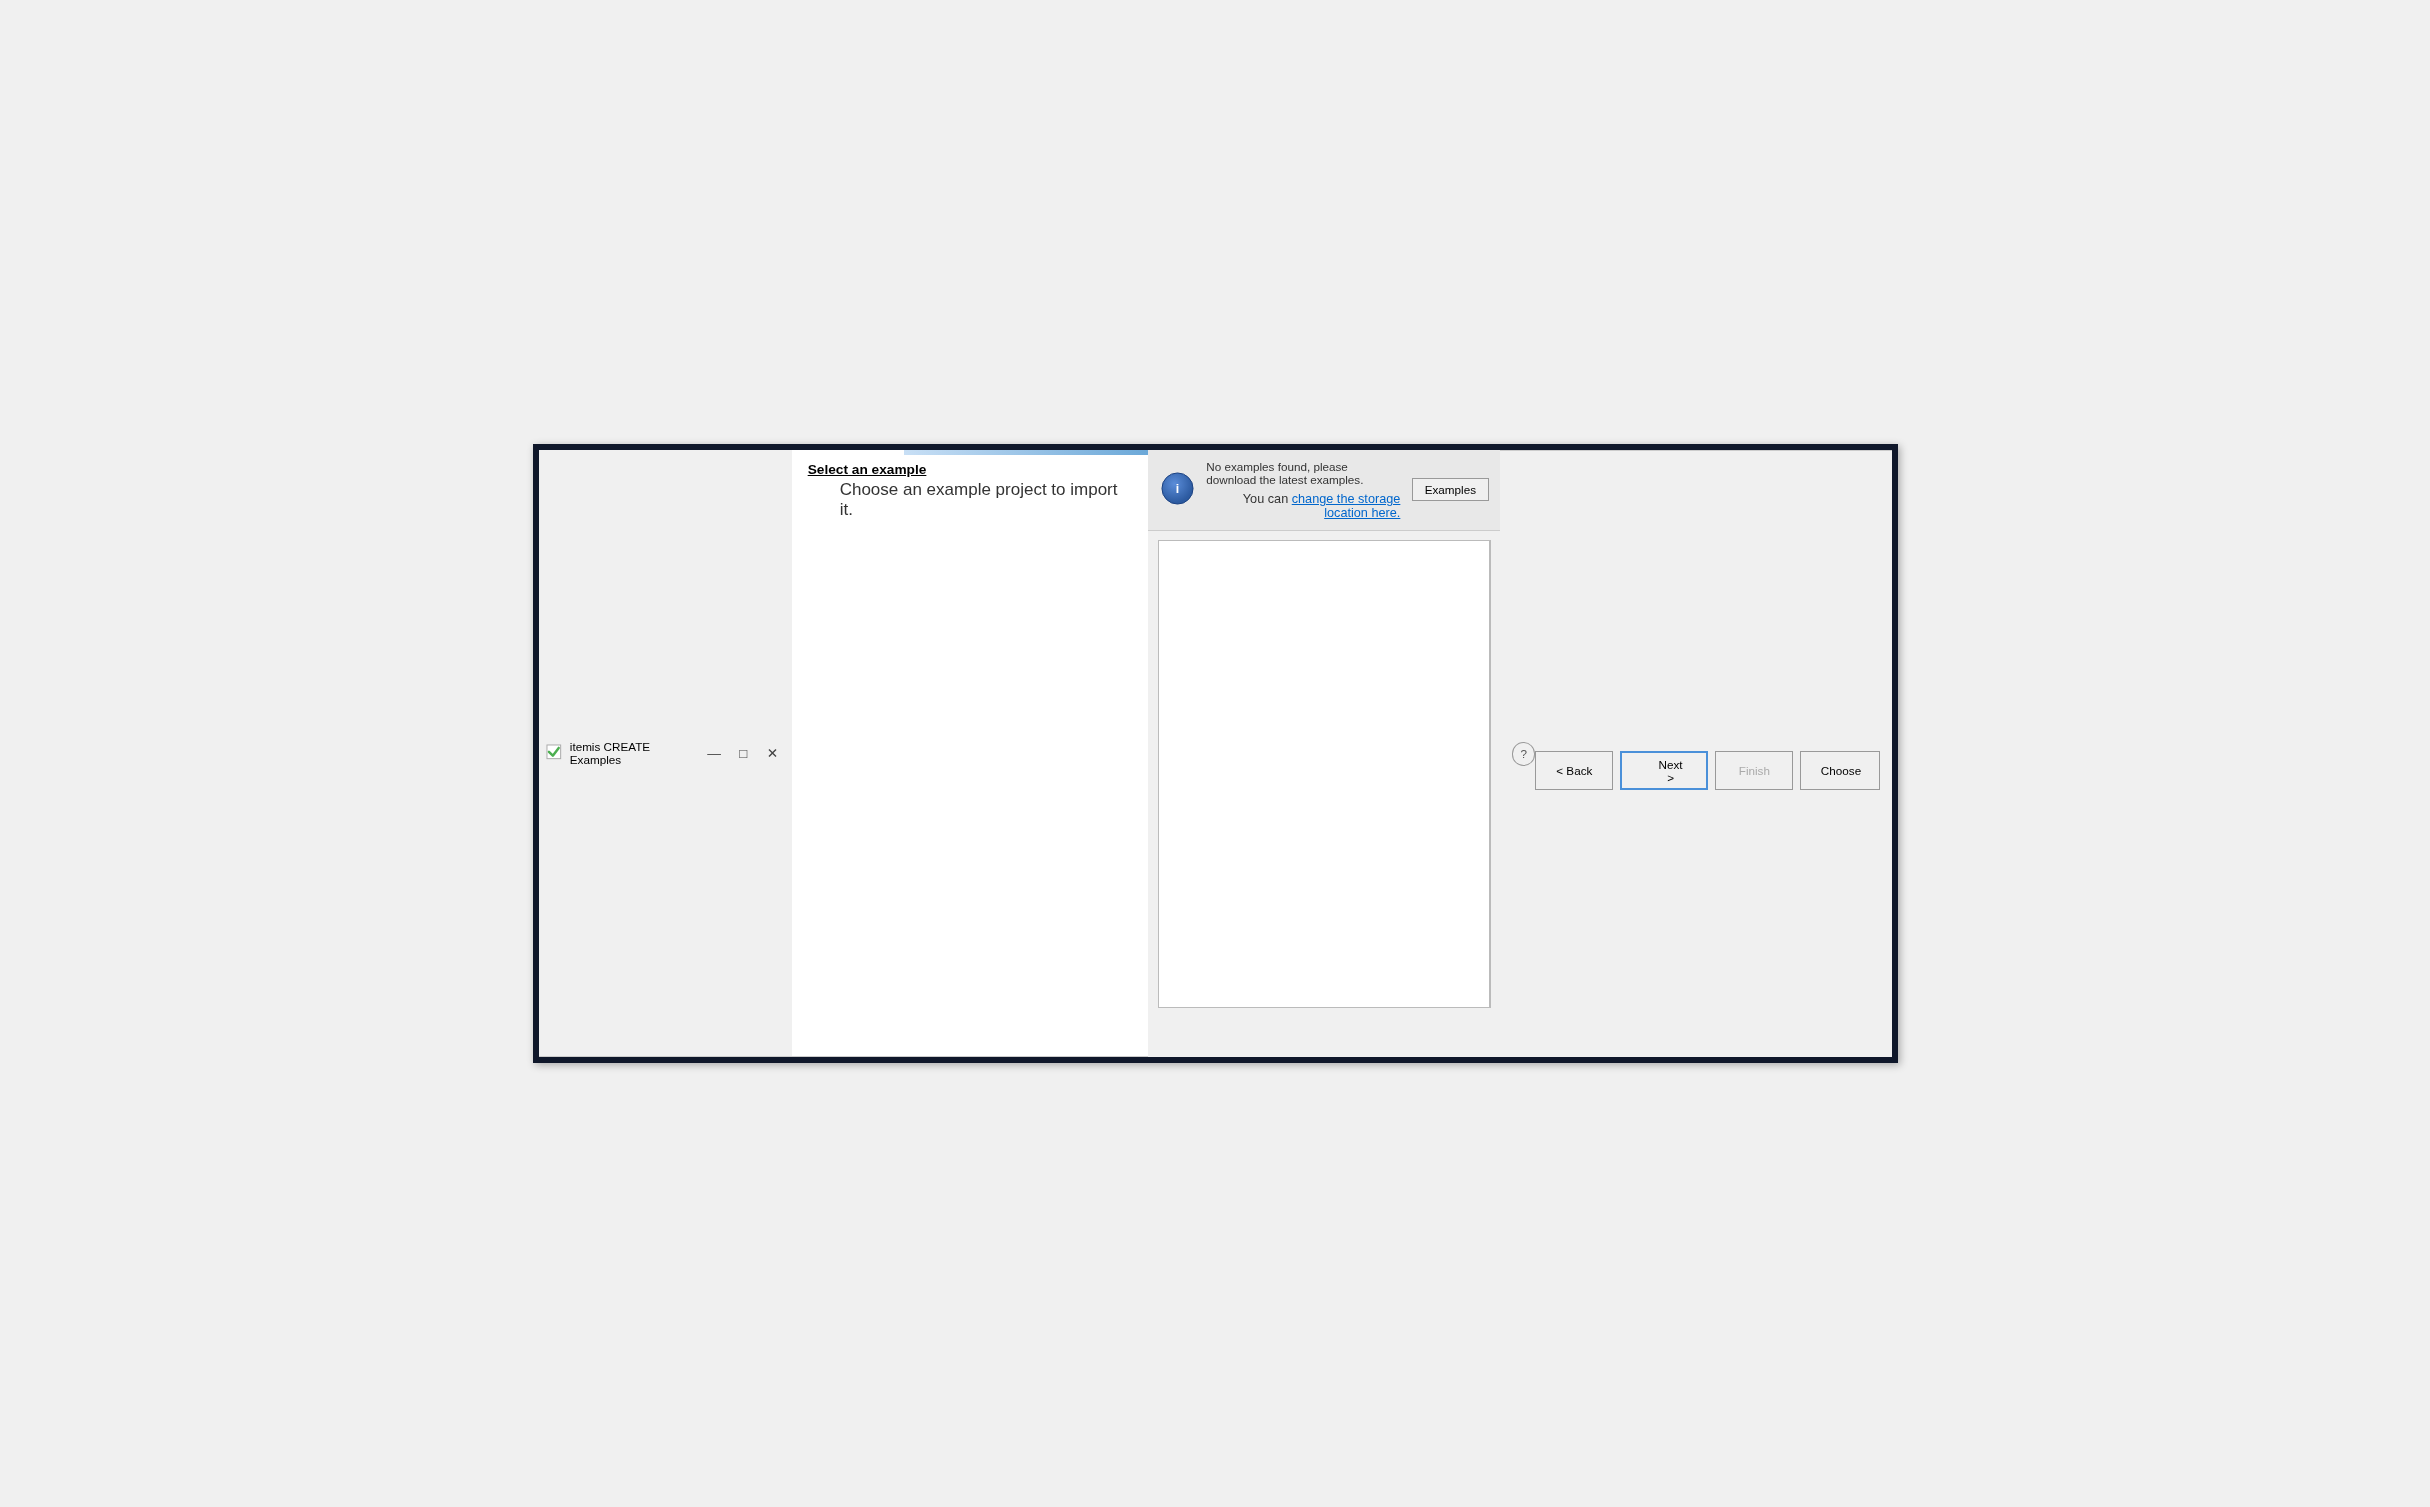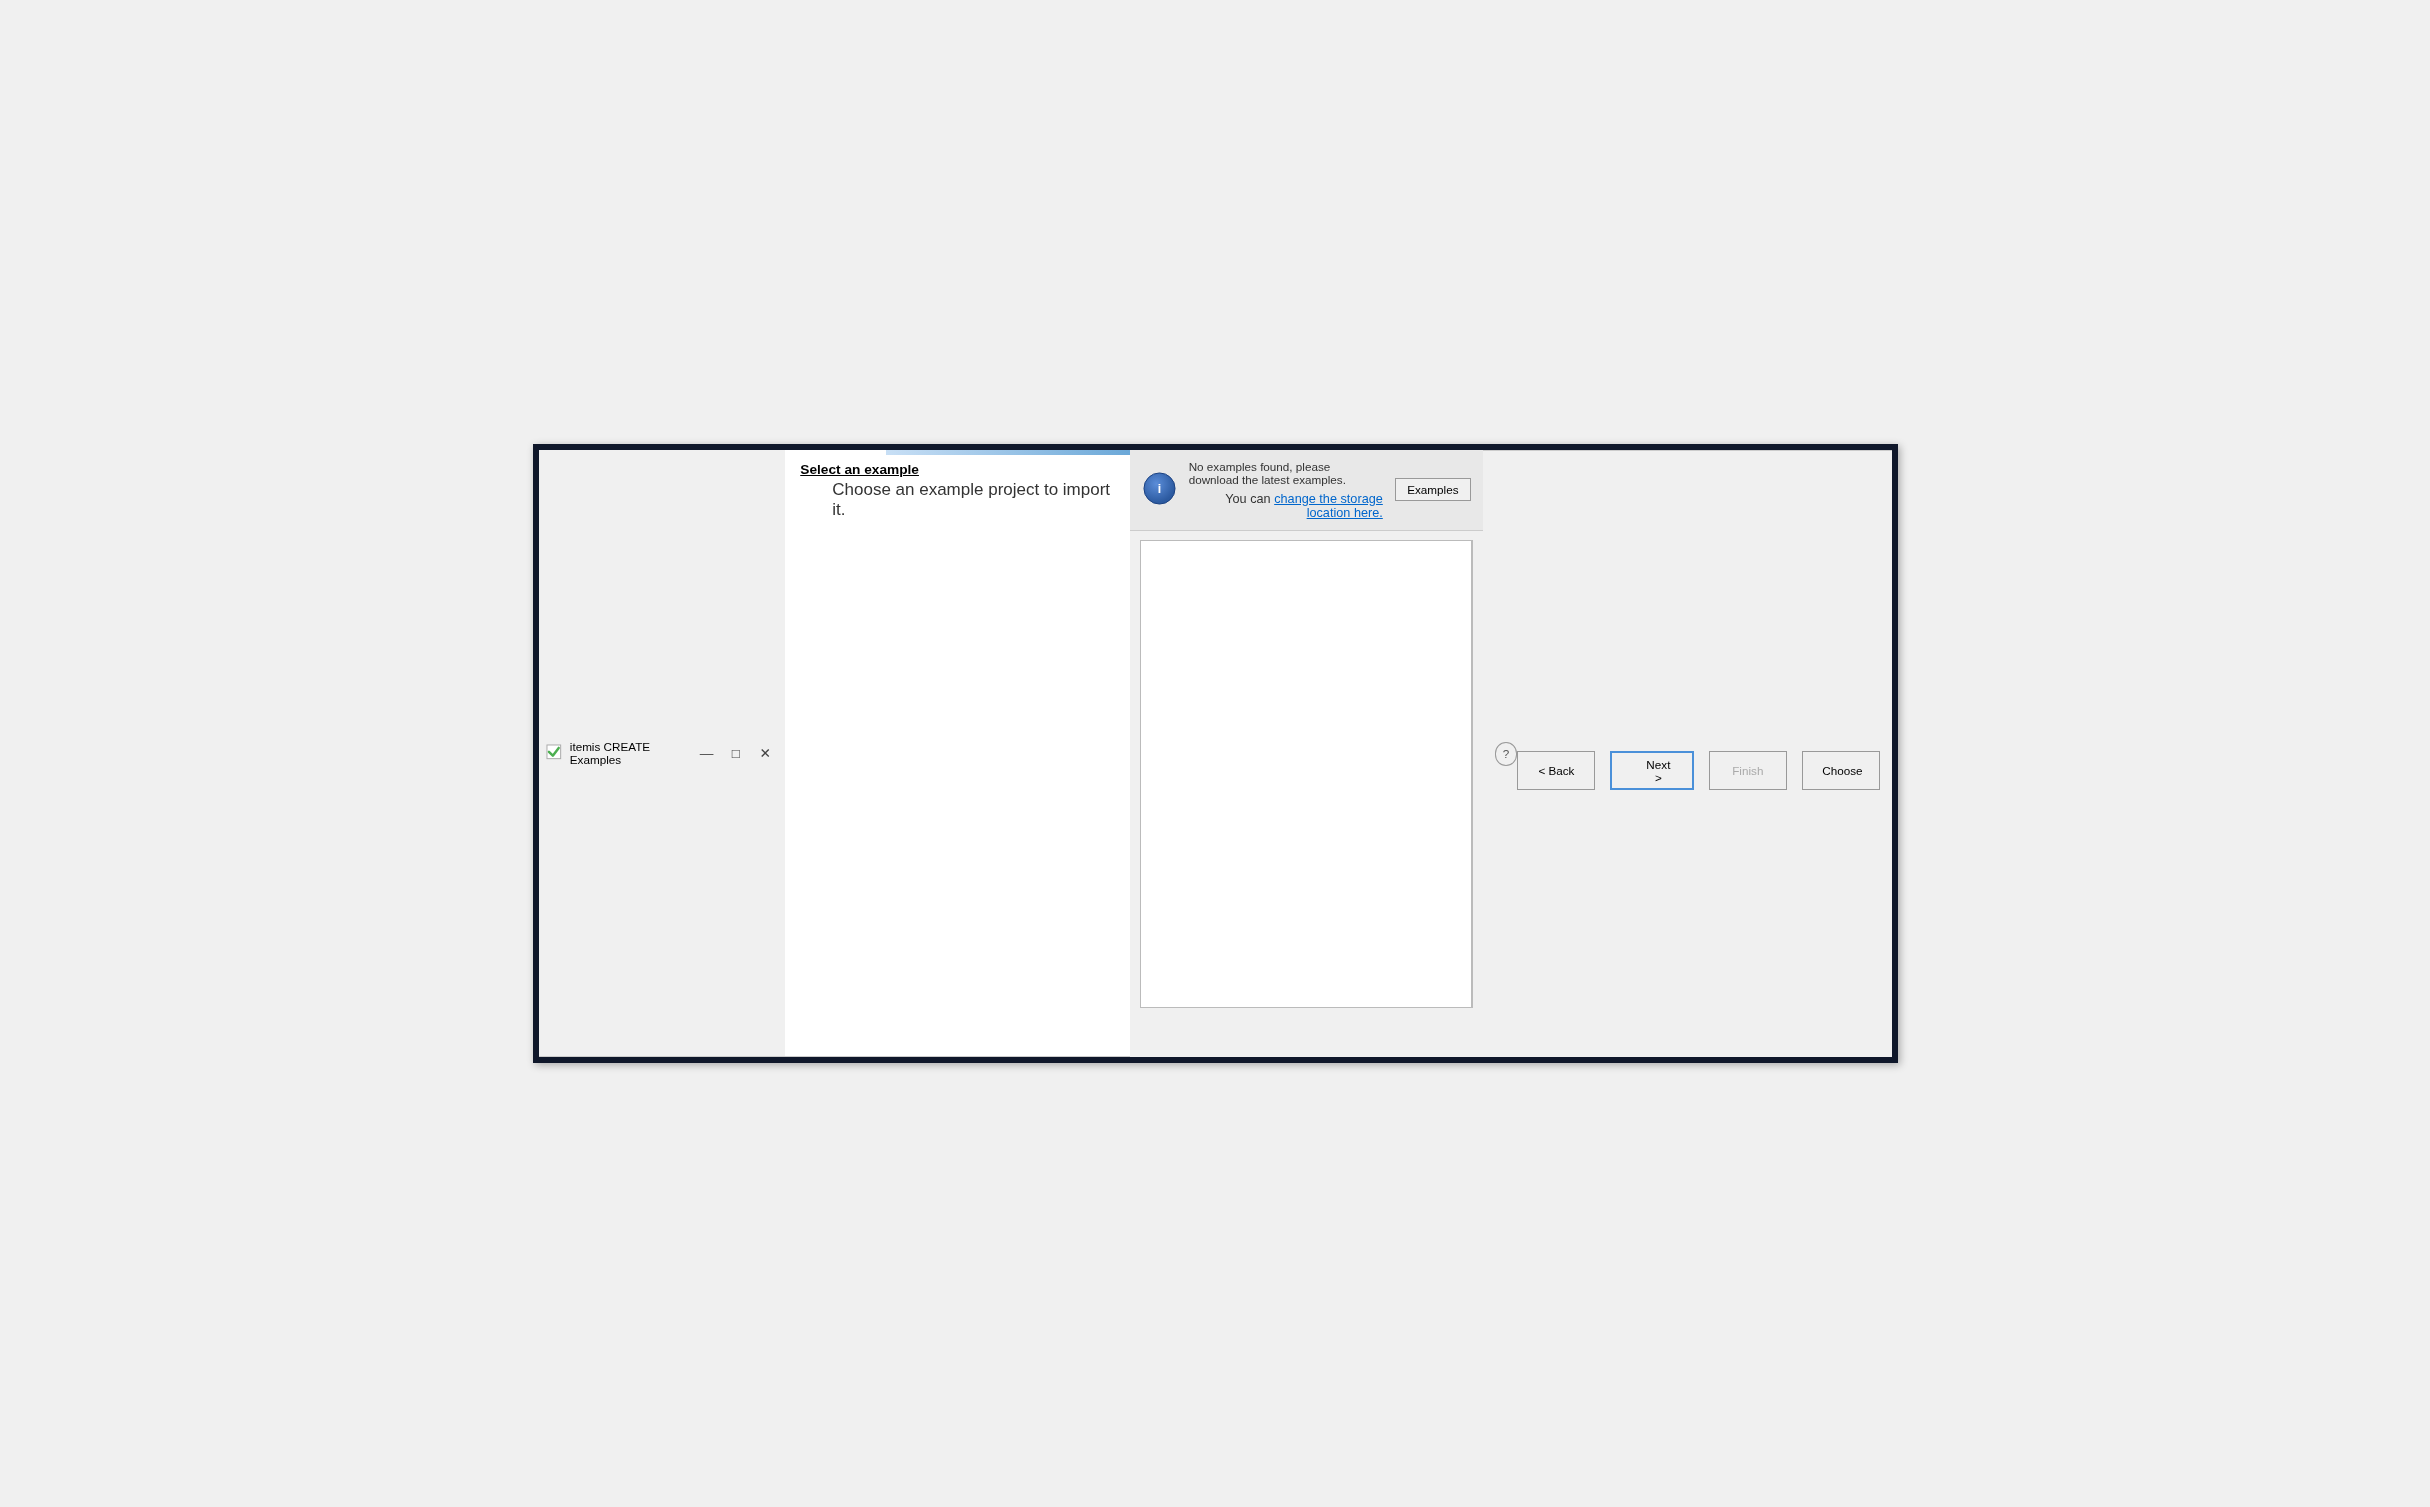--- a/index.html
+++ b/index.html
@@ -183,21 +183,21 @@
       align-items: center;
       justify-content: center;
       cursor: pointer;
       font-size: 11.7px;
       color: #555;
       background: none;
     }
 
     .footer-buttons {
       display: flex;
-      gap: 15px;
+      gap: 7px;
       margin-left: auto;
       margin-top: 33px;
     }
 
     .footer-btn {
       padding: 4.9px 19.5px;
       border: 1px solid #999;
       background: #f0f0f0;
       cursor: pointer;
       font-size: 11.7px;

